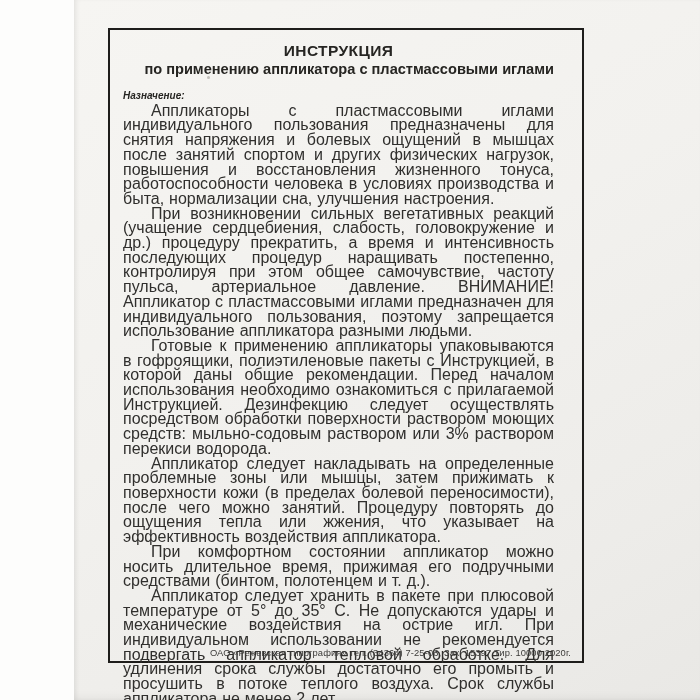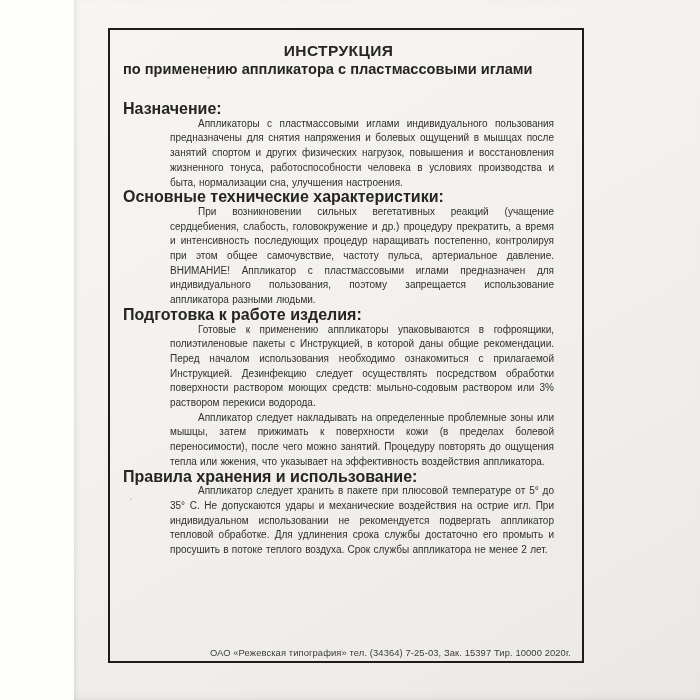--- a/index.html
+++ b/index.html
@@ -20,31 +20,30 @@
   .frame {
     position:absolute; left:34px; top:28px; width:476px; height:635px;
     border:2.5px solid #1e1d1b;
     padding:8px 28px 6px 13px;
   }
   .doc-title {
     text-align:center; font-weight:bold; font-size:15.5px; line-height:19px;
     letter-spacing:0.4px; color:#262522; margin-top:3px;
   }
   .doc-subtitle {
-    text-align:left; font-weight:bold; font-size:14.6px; line-height:19px;
-    color:#262522; margin-bottom:23px;
+    text-align:right; font-weight:bold; font-size:14.6px; line-height:19px;
+    color:#262522; margin-bottom:10px;
   }
   .sec-heading {
-    font-weight:bold; font-size:16px; line-height:14.7px; color:#262522;
+    font-weight:bold; font-size:10px; line-height:14.7px; color:#262522;font-style:italic;
   }
   .para {
-    font-size:10px; line-height:14.7px;
+    font-size:16px; line-height:14.7px;
     text-align:justify; text-indent:28px; color:#302f2d;
     word-spacing:0.5px;
-    margin-left:47px;
   }
   .imprint {
     position:absolute; right:11px; bottom:3px;
     font-size:9.4px; color:#3c3b39; letter-spacing:0.1px;
   }
   .speck { position:absolute; background:#9a9891; border-radius:50%; }
   .speck1 { left:207px; top:76px; width:3px; height:3px; opacity:.55; }
   .speck2 { left:130px; top:498px; width:2px; height:2px; opacity:.35; }
 </style>
 </head>
@@ -53,30 +52,28 @@
 <div class="scene">
   <div class="paper">
     <div class="frame">
 
       <div class="doc-title">ИНСТРУКЦИЯ</div>
       <div class="doc-subtitle">по применению аппликатора с пластмассовыми иглами</div>
 
       <div class="sec-heading">Назначение:</div>
       <p class="para">Аппликаторы с пластмассовыми иглами индивидуального пользования предназначены для снятия напряжения и болевых ощущений в мышцах после занятий спортом и других физических нагрузок, повышения и восстановления жизненного тонуса, работоспособности человека в условиях производства и быта, нормализации сна, улучшения настроения.</p>
 
-      <div class="sec-heading">Основные технические характеристики:</div>
 
       <p class="para">При возникновении сильных вегетативных реакций (учащение сердцебиения, слабость, головокружение и др.) процедуру прекратить, а время и интенсивность последующих процедур наращивать постепенно, контролируя при этом общее самочувствие, частоту пульса, артериальное давление. ВНИМАНИЕ! Аппликатор с пластмассовыми иглами предназначен для индивидуального пользования, поэтому запрещается использование аппликатора разными людьми.</p>
 
-      <div class="sec-heading">Подготовка к работе изделия:</div>
       <p class="para">Готовые к применению аппликаторы упаковываются в гофроящики, полиэтиленовые пакеты с Инструкцией, в которой даны общие рекомендации. Перед началом использования необходимо ознакомиться с прилагаемой Инструкцией. Дезинфекцию следует осуществлять посредством обработки поверхности раствором моющих средств: мыльно-содовым раствором или 3% раствором перекиси водорода.</p>
 
       <p class="para">Аппликатор следует накладывать на определенные проблемные зоны или мышцы, затем прижимать к поверхности кожи (в пределах болевой переносимости), после чего можно занятий. Процедуру повторять до ощущения тепла или жжения, что указывает на эффективность воздействия аппликатора.</p>
+      <p class="para">При комфортном состоянии аппликатор можно носить длительное время, прижимая его подручными средствами (бинтом, полотенцем и т. д.).</p>
 
-      <div class="sec-heading">Правила хранения и использование:</div>
       <p class="para">Аппликатор следует хранить в пакете при плюсовой температуре от 5° до 35° С. Не допускаются удары и механические воздействия на острие игл. При индивидуальном использовании не рекомендуется подвергать аппликатор тепловой обработке. Для удлинения срока службы достаточно его промыть и просушить в потоке теплого воздуха. Срок службы аппликатора не менее 2 лет.</p>
 
       <div class="imprint">ОАО «Режевская типография» тел. (34364) 7-25-03, Зак. 15397 Тир. 10000 2020г.</div>
     </div>
   </div>
   <div class="speck speck1"></div>
   <div class="speck speck2"></div>
 </div>
 
 </body></html>

